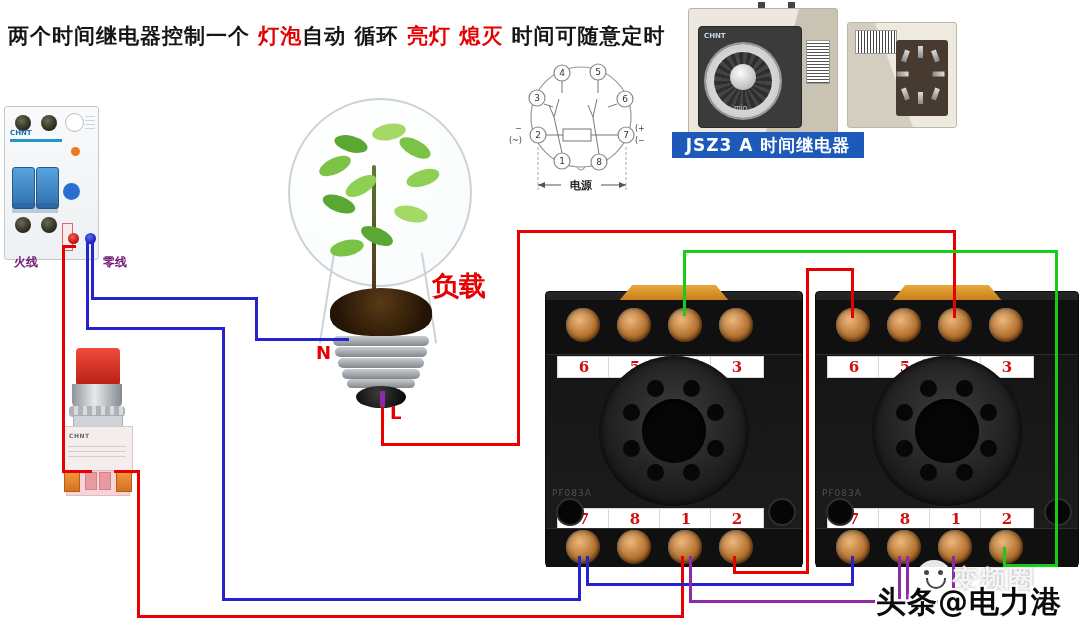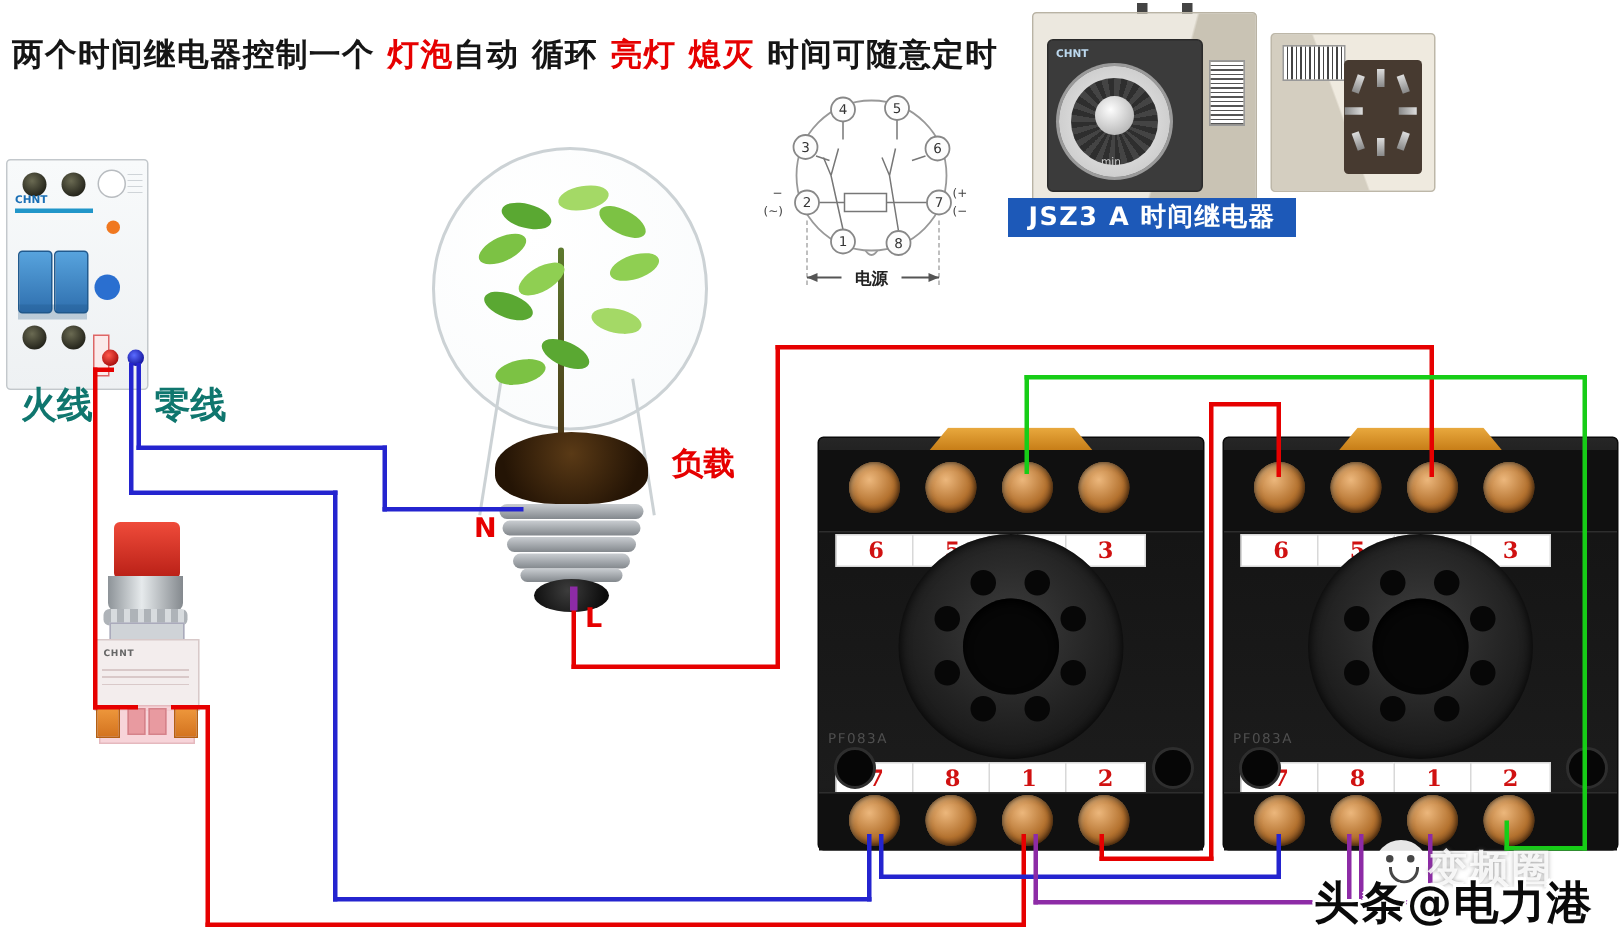--- a/index.html
+++ b/index.html
@@ -15,21 +15,21 @@
            border:1px solid #c3c8cc;border-radius:3px;}
   .brk-screw{width:16px;height:16px;border-radius:50%;background:radial-gradient(circle at 40% 35%,#6a6a52,#23231a 75%);}
   .brk-logo{left:5px;top:22px;font-size:7px;font-weight:bold;color:#1a6fb5;}
   .brk-stripe{left:5px;top:32px;width:52px;height:3px;background:#2196c9;}
   .toggle{width:21px;height:40px;background:linear-gradient(#57a3dd,#2f6fae);border:1px solid #215a8e;border-radius:3px;}
   .brk-band{left:7px;top:96px;width:46px;height:10px;background:#1d4f80;opacity:.25;}
   .brk-odot{left:66px;top:40px;width:9px;height:9px;border-radius:50%;background:#f07820;}
   .brk-bdot{left:58px;top:76px;width:17px;height:17px;border-radius:50%;background:#2a6fd0;}
   .term-red{width:11px;height:11px;border-radius:50%;background:radial-gradient(circle at 40% 35%,#ff5a4d,#a80d0d 75%);}
   .term-blue{width:11px;height:11px;border-radius:50%;background:radial-gradient(circle at 40% 35%,#5a6cff,#14149d 75%);}
-  .wire-label{font-size:24px;font-weight:bold;color:#0f766e;}
+  .wire-label{font-size:12px;font-weight:bold;color:#701a75;}
   
   .pb-cap{left:76px;top:348px;width:44px;height:38px;background:linear-gradient(#ef4b3a,#b81f16);border-radius:4px;}
   .pb-collar{left:72px;top:384px;width:50px;height:24px;background:linear-gradient(90deg,#8d9398,#e6eaec 45%,#84898e);border-radius:0 0 6px 6px;}
   .pb-ring{left:69px;top:406px;width:56px;height:11px;background:repeating-linear-gradient(90deg,#aeb3b8 0 5px,#d7dbde 5px 9px);border-radius:4px;}
   .pb-nut{left:73px;top:415px;width:48px;height:10px;background:#cfd3d7;border:1px solid #aab;}
   .pb-body{left:63px;top:426px;width:68px;height:46px;background:#f3eded;border:1px solid #d8c9c9;}
   .pb-text{left:69px;top:432px;font-size:6px;color:#666;font-weight:bold;letter-spacing:.5px;}
   .pb-lines{left:68px;top:442px;width:58px;height:18px;background:repeating-linear-gradient(#0000 0 4px,#d9c9c9 4px 5px);}
   .pb-block{left:66px;top:470px;width:62px;height:24px;background:rgba(246,205,210,.85);border:1px solid #e5b9be;}
   .pb-term{width:14px;height:20px;background:linear-gradient(#f09a3e,#d3731f);border:1px solid #b55f12;}
@@ -154,21 +154,21 @@
   <div class="abs leaf lf2" style="left:360px;top:228px;transform:rotate(24deg);"></div>
   <div class="abs leaf lf1" style="left:330px;top:240px;transform:rotate(-12deg);"></div>
   <div class="abs soil"></div>
   <div class="abs base-bar" style="left:333px;top:336px;width:96px;height:10px;"></div>
   <div class="abs base-bar" style="left:335px;top:347px;width:92px;height:10px;"></div>
   <div class="abs base-bar" style="left:338px;top:358px;width:86px;height:10px;"></div>
   <div class="abs base-bar" style="left:342px;top:369px;width:78px;height:10px;"></div>
   <div class="abs base-bar" style="left:347px;top:379px;width:68px;height:9px;"></div>
   <div class="abs base-tip"></div>
 </div>
-<div class="abs red-label" style="left:448px;top:268px;font-size:21px;margin-top:27px;">负载</div>
+<div class="abs red-label" style="left:432px;top:268px;font-size:27px;">负载</div>
 <div class="abs red-label" style="left:316px;top:342px;font-size:18px;">N</div>
 <div class="abs red-label" style="left:390px;top:402px;font-size:18px;">L</div>
 
 <svg id="pindia" class="abs" width="160" height="145" viewBox="0 0 160 145">
   <circle cx="84" cy="62" r="50" fill="none" stroke="#999" stroke-width="1.2"></circle>
   <path d="M80 112 q4 6 8 0" fill="none" stroke="#999" stroke-width="1.2"></path>
   <rect x="66" y="74" width="28" height="12" fill="none" stroke="#777" stroke-width="1"></rect>
   <path d="M49 80 H66 M94 80 H121" stroke="#777" stroke-width="1" fill="none"></path>
   <path d="M65 98 L57 62 L62 44 M57 62 L52 50" stroke="#777" stroke-width="1" fill="none"></path>
   <path d="M102 99 L96 62 L100 44 M96 62 L91 50" stroke="#777" stroke-width="1" fill="none"></path>

